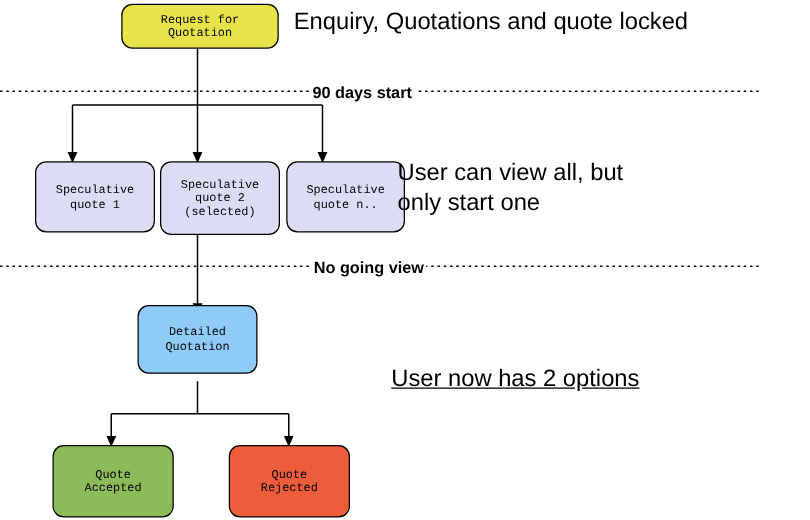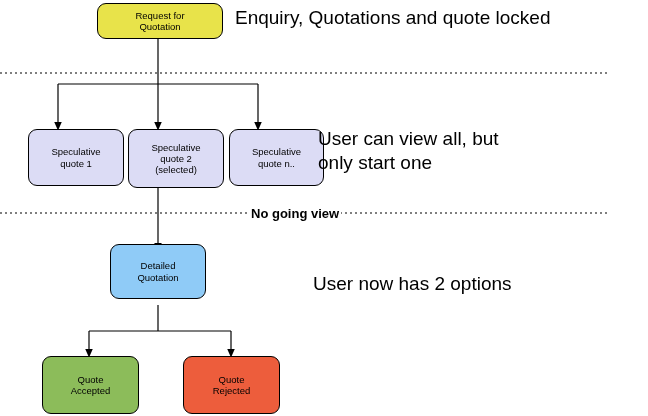--- a/index.html
+++ b/index.html
@@ -28,20 +28,21 @@
     border-radius: 9px;
     display: flex;
     align-items: center;
     justify-content: center;
     text-align: center;
     line-height: 1.18;
     font-size: 9.5px;
     color: #000000;
     white-space: pre-line;
     z-index: 3;
+    font-family: Liberation Mono, monospace;
   }
   .node-yellow { background: #e8e34a; }
   .node-lavender { background: #dcdcf5; margin-left: 18px; }
   .node-blue { background: #8fcbf7; }
   .node-green { background: #8cbc5a; }
   .node-red { background: #ed5d3c; }
 
   .annot {
     position: absolute;
     font-size: 19px;
@@ -101,20 +102,21 @@
     <path d="M89,331 L231,331" stroke="#000000" stroke-width="1.2" fill="none"></path>
     <path d="M89,331 L89,350" stroke="#000000" stroke-width="1.2" fill="none" marker-end="url(#arrowhead)"></path>
     <path d="M231,331 L231,350" stroke="#000000" stroke-width="1.2" fill="none" marker-end="url(#arrowhead)"></path>
   </svg>
 
   <svg class="dividers" viewBox="0 0 648 416">
     <path d="M0,73 L608,73" stroke="#000000" stroke-width="1.2" fill="none" stroke-dasharray="2,3"></path>
     <path d="M0,213 L610,213" stroke="#000000" stroke-width="1.2" fill="none" stroke-dasharray="2,3"></path>
   </svg>
 
+  <div class="divider-label" style="left:248px; top:66px;">90 days start</div>
 
   <div class="divider-label" style="left:249px; top:206px;">No going view</div>
 
   <div class="node node-yellow" style="left:97px; top:3px; width:126px; height:36px;">Request for
 Quotation</div>
 
   <div class="node node-lavender" style="left:10px; top:129px; width:96px; height:57px;">Speculative
 quote 1</div>
 
   <div class="node node-lavender" style="left:110px; top:129px; width:96px; height:59px;">Speculative
@@ -131,15 +133,15 @@
 Accepted</div>
 
   <div class="node node-red" style="left:183px; top:356px; width:97px; height:58px;">Quote
 Rejected</div>
 
   <div class="annot" style="left:235px; top:6px;">Enquiry, Quotations and quote locked</div>
 
   <div class="annot" style="left:318px; top:127px;">User can view all, but
 only start one</div>
 
-  <div class="annot" style="left:313px; top:272px;">User now has 2 options</div>
+  <div class="annot" style="left:313px; top:292px;text-decoration:underline;">User now has 2 options</div>
 
 </div>
 
 </body></html>

